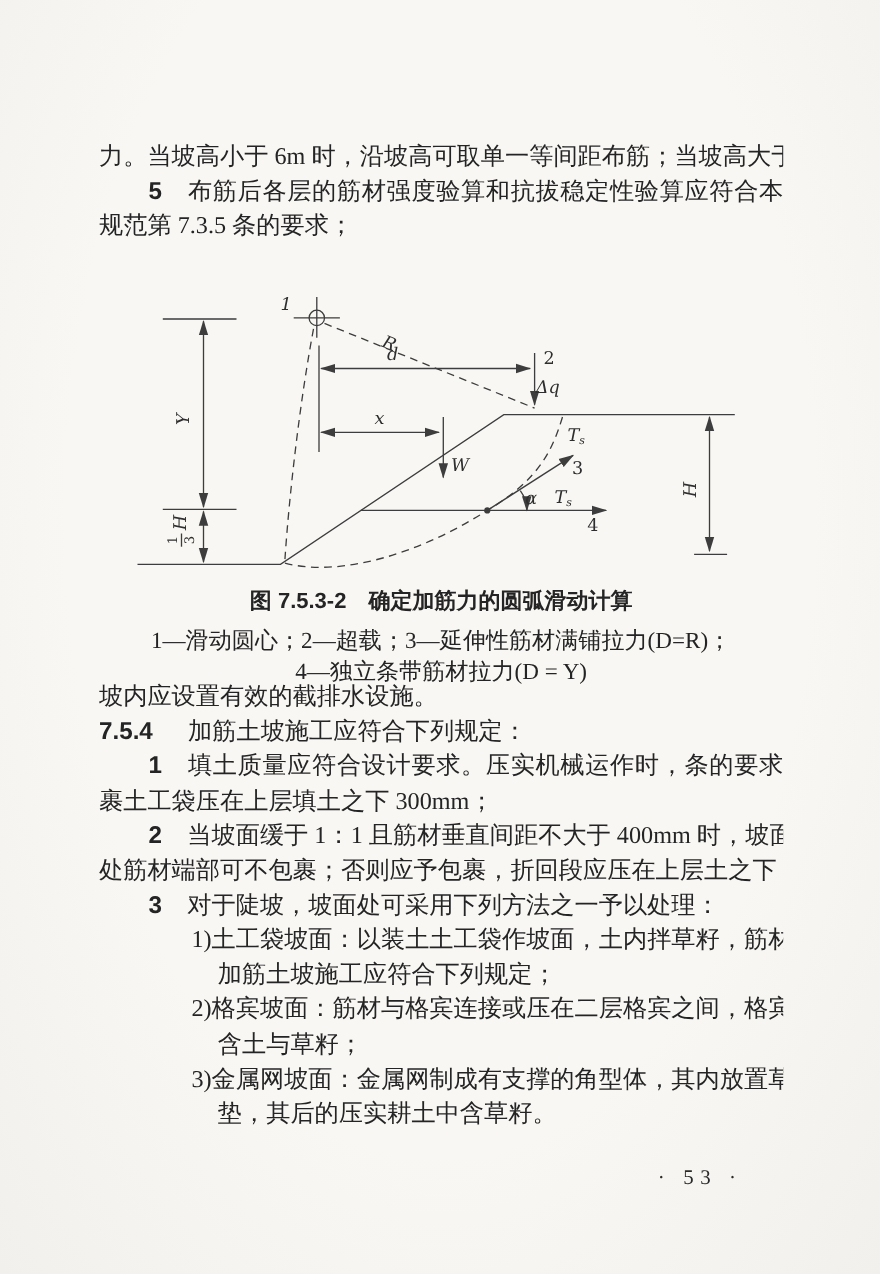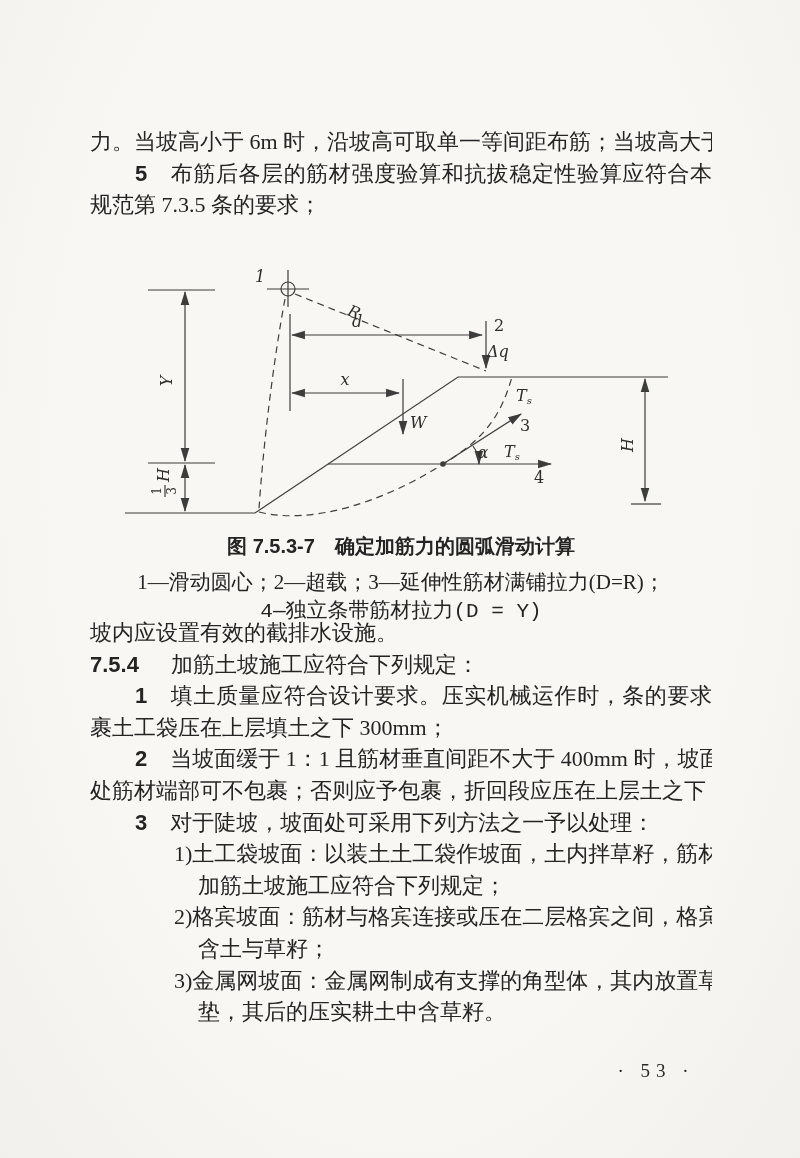--- a/index.html
+++ b/index.html
@@ -33,25 +33,25 @@
   .figcaption{
     position:absolute;left:90px;width:622px;text-align:center;
     font-family:"Liberation Sans","DejaVu Sans",sans-serif;
     font-weight:700;font-size:20px;top:533px;
   }
   .figlegend{
     position:absolute;left:90px;width:622px;text-align:center;
     font-size:21px;
   }
   #legend1{top:568px;}
-  #legend2{top:596px;font-family:Liberation Mono, monospace;}
+  #legend2{top:596px;}
   
   .pagenum{
-    position:absolute;left:586px;top:1060px;width:140px;
-    text-align:center;font-size:19px;letter-spacing:6px;color:#2a2a2a;
+    position:absolute;left:598px;top:1060px;width:140px;
+    font-size:19px;letter-spacing:6px;color:#2a2a2a;
   }
   
   #diagram{position:absolute;left:120px;top:268px;}
   #diagram .ln{stroke:#3d3d3d;stroke-width:1.2;fill:none;}
   #diagram .dash{stroke-dasharray:7 5;}
   #diagram text{fill:#2e2e2e;font-family:"DejaVu Serif","Liberation Serif",serif;font-size:16px;}
   #diagram .it{font-style:italic;}
   #diagram .sm{font-size:10px;}
   #diagram .fr{font-size:12px;}
 </style>
@@ -130,21 +130,21 @@
       </g>
     </g>
 
     <g>
       <path class="ln" d="M525,111 L525,233" marker-start="url(#ar)" marker-end="url(#ar)"></path>
       <path class="ln" d="M511,236 L541,236"></path>
       <text class="it" x="513" y="177" text-anchor="middle" transform="rotate(-90 513 177)">H</text>
     </g>
   </svg>
 
-  <div class="figcaption">图 7.5.3-7　确定加筋力的圆弧滑动计算</div>
+  <div class="figcaption">图 7.5.3-2　确定加筋力的圆弧滑动计算</div>
   <div class="figlegend" id="legend1">1—滑动圆心；2—超载；3—延伸性筋材满铺拉力(D=R)；</div>
   <div class="figlegend" id="legend2">4—独立条带筋材拉力(D = Y)</div>
 
   <div class="textblock" id="block-bottom">
     <div class="line"><span class="bnum"></span><span>坡内应设置有效的截排水设施。</span></div>
     <div class="line sec"><span class="bnum">7.5.4</span><span>加筋土坡施工应符合下列规定：</span></div>
     <div class="line ind fill"><span class="bnum">1</span><span>填土质量应符合设计要求。压实机械运作时，条的要求</span></div>
     <div class="line"><span class="bnum"></span><span>裹土工袋压在上层填土之下 300mm；</span></div>
     <div class="line ind fill"><span class="bnum">2</span><span>当坡面缓于 1：1 且筋材垂直间距不大于 400mm 时，坡面</span></div>
     <div class="line fill"><span class="bnum"></span><span>处筋材端部可不包裹；否则应予包裹，折回段应压在上层土之下；</span></div>

